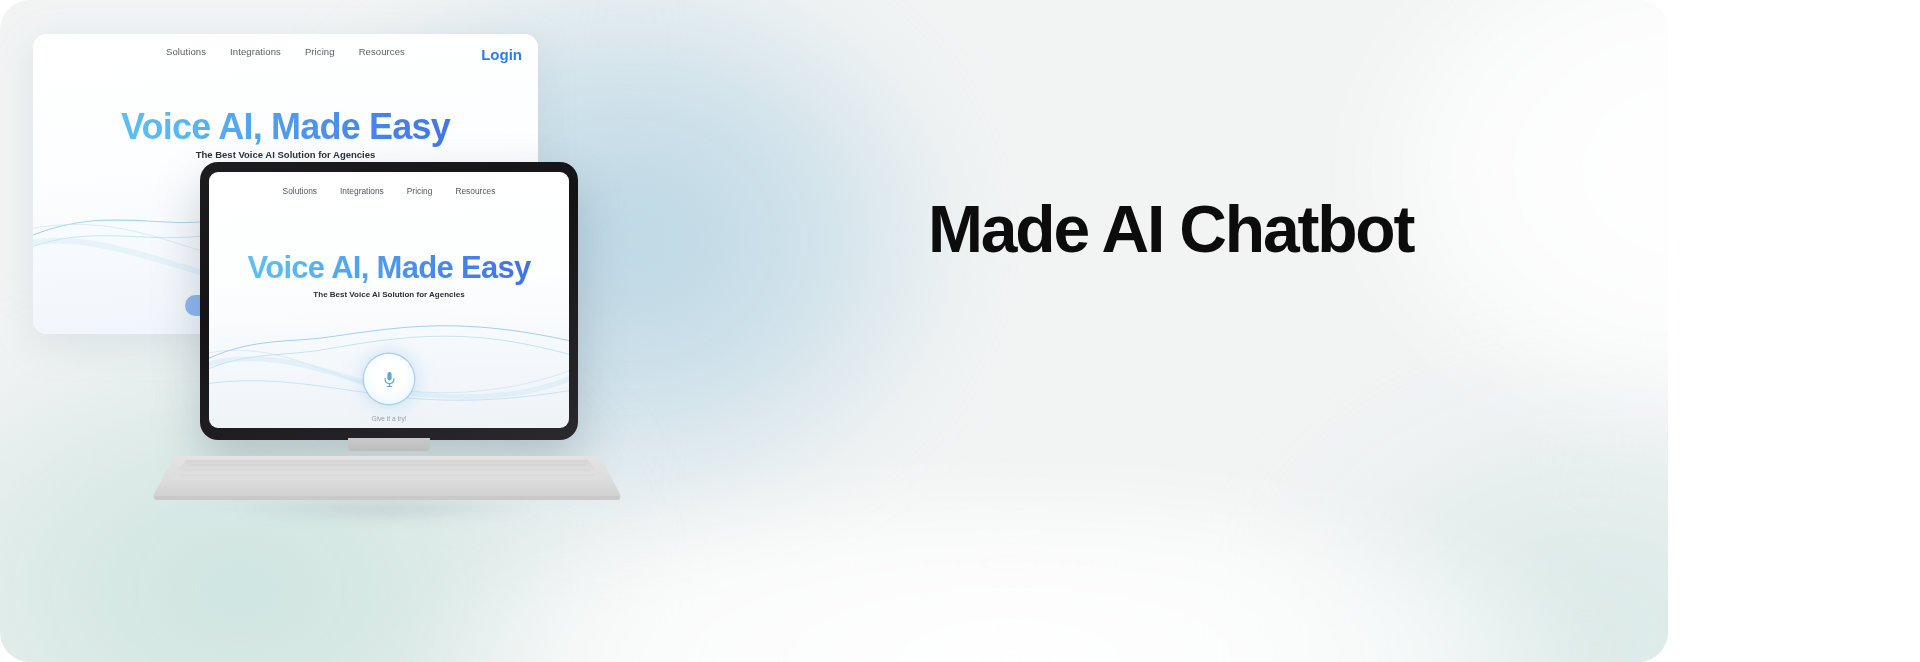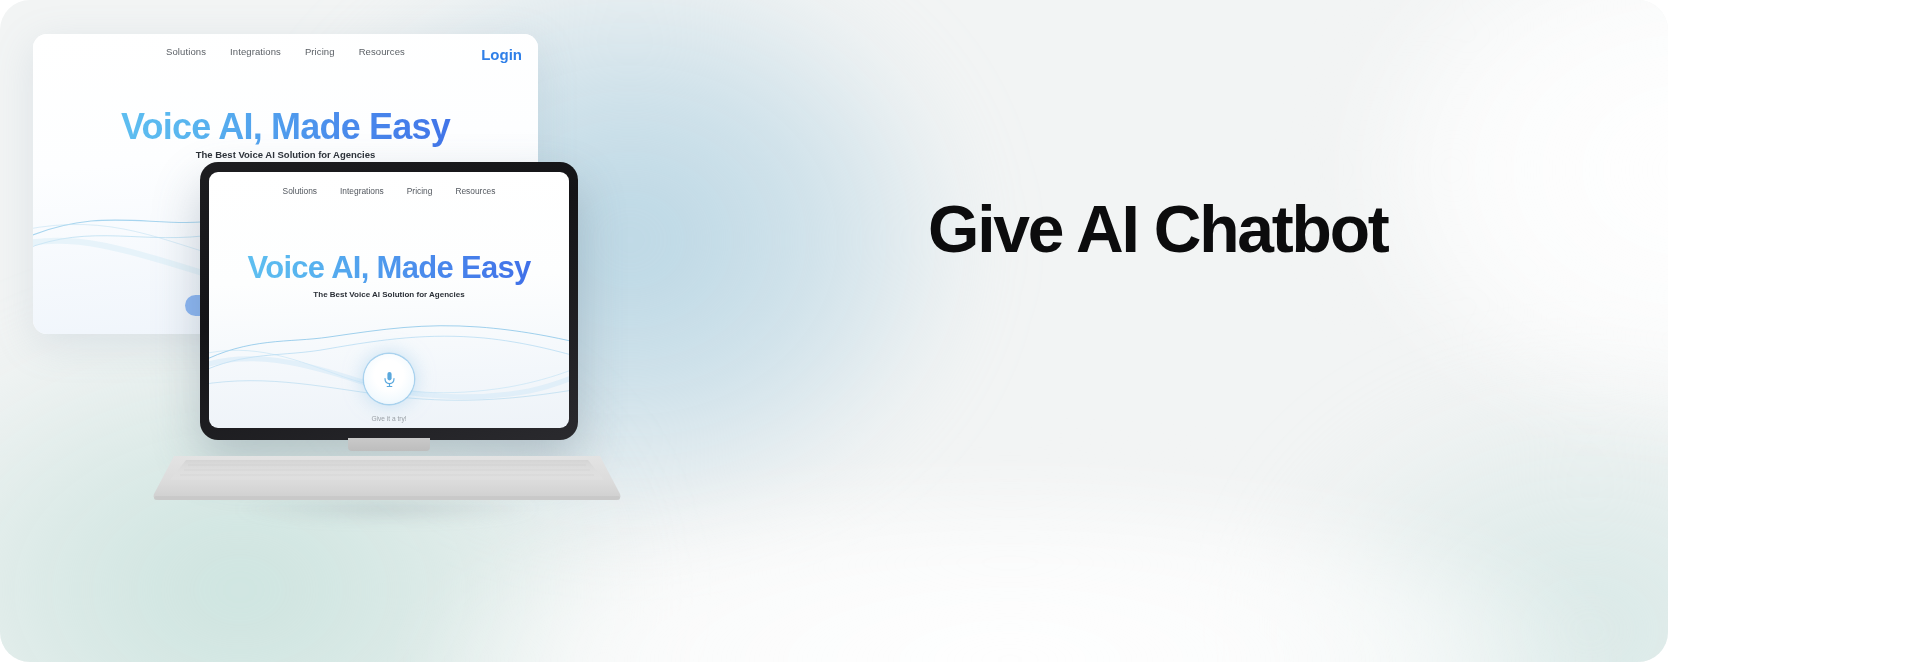--- a/index.html
+++ b/index.html
@@ -360,16 +360,16 @@
       <g opacity="0.35" stroke="#bdbdbd" stroke-width="0.7">
         <line x1="36" y1="15" x2="434" y2="15"></line>
         <line x1="32" y1="20" x2="438" y2="20"></line>
         <line x1="28" y1="25" x2="442" y2="25"></line>
       </g>
       <rect x="2" y="46" width="466" height="4" rx="2" fill="#c6c6c6" opacity="0.7"></rect>
     </svg>
   </div>
 
   <div class="copy">
-    <h1 class="copy-title">Give AI Chatbot</h1>
+    <h1 class="copy-title">Made AI Chatbot</h1>
   </div>
 
 </div>
 
 </body></html>

